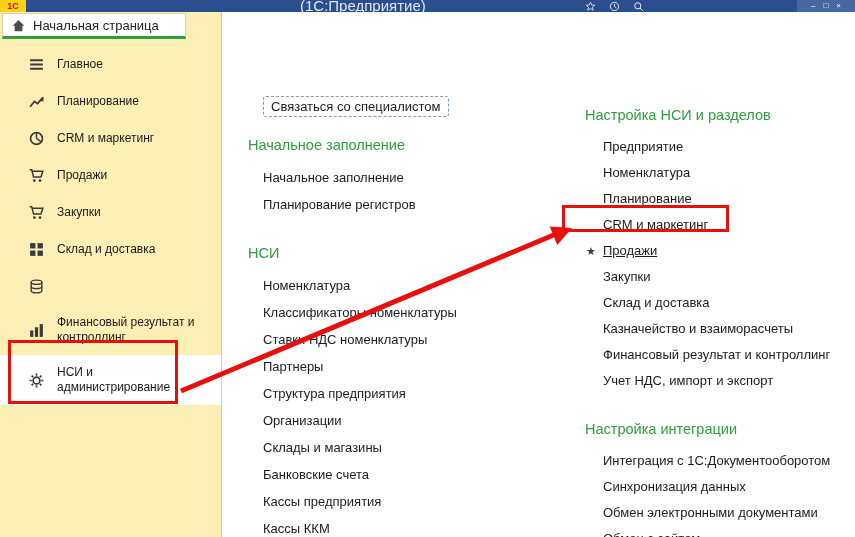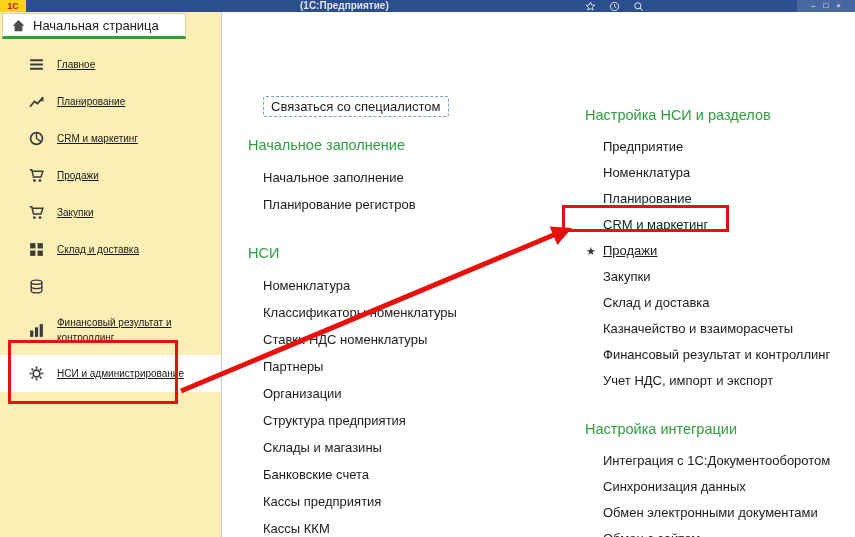--- a/index.html
+++ b/index.html
@@ -5,40 +5,40 @@
   html,body{margin:0;padding:0;}
   body{
     width:855px;height:537px;position:relative;overflow:hidden;
     background:#fff;font-family:"Liberation Sans",sans-serif;
     -webkit-font-smoothing:antialiased;
   }
   
   .topbar{position:absolute;left:0;top:0;width:855px;height:12px;background:var(--topbar-blue,#2b4f8e);z-index:5;}
   .logo{position:absolute;left:0;top:0;width:26px;height:12px;background:#fcd116;color:#d31510;
         font-size:9px;font-weight:bold;line-height:12px;text-align:center;}
-  .title-frag{position:absolute;left:300px;top:0;height:16px;line-height:12px;font-size:10px;color:rgba(255,255,255,.85);white-space:nowrap;font-weight:bold;}
+  .title-frag{position:absolute;left:300px;top:0;height:16px;line-height:12px;font-size:15px;color:rgba(255,255,255,.85);white-space:nowrap;}
   .tb-icons{position:absolute;left:585px;top:0;height:12px;display:flex;gap:13px;align-items:center;}
   .tb-icon{width:11px;height:11px;display:inline-block;}
   .tb-icon svg{width:100%;height:100%;display:block;}
   .topbar-right{position:absolute;right:0;top:0;width:58px;height:12px;background:#46679f;display:flex;gap:8px;align-items:center;justify-content:center;}
   .wb{color:#fff;font-size:8px;line-height:12px;}
   
   .sidebar{position:absolute;left:0;top:12px;width:222px;bottom:0;background:var(--panel-yellow,#fcefb5);border-right:1px solid #c9c9c9;box-sizing:border-box;z-index:1;padding-left:20px;}
   .tab{position:absolute;left:2px;top:1px;width:184px;height:26px;background:#fff;
        border:1px solid #ddd2a2;border-bottom:3px solid var(--accent-green,#3aa63a);
        box-sizing:border-box;display:flex;align-items:center;gap:7px;padding-left:8px;
        font-size:13px;color:#222;white-space:nowrap;}
   .home-ico{width:15px;height:15px;flex:0 0 15px;}
   .home-ico svg{width:100%;height:100%;display:block;}
   .menu{position:absolute;left:0;top:34px;right:0;}
   .sb-item{display:flex;align-items:center;gap:12px;padding:10px 0 10px 28px;cursor:pointer;}
   .sb-item.selected{background:var(--selected-item-bg,#fff);}
   .sb-icon{width:17px;height:17px;flex:0 0 17px;}
   .sb-icon svg{width:100%;height:100%;display:block;}
-  .sb-label{width:152px;font-size:10px;line-height:15px;color:#1a1a1a;text-decoration:underline;}
+  .sb-label{width:152px;font-size:12px;line-height:15px;color:#1a1a1a;}
   
   .main{position:absolute;left:223px;top:12px;right:0;bottom:0;background:#fff;}
   .col{position:absolute;top:88px;}
   .col1{left:25px;width:320px;top:84px;}
   .col2{left:362px;width:280px;top:88px;}
   .contact-link{display:inline-block;margin:0 0 13px 15px;padding:2px 7px;
        border:1px dashed #7d9cc0;border-radius:3px;font-size:13px;color:var(--link-text,#1c1c1c);cursor:pointer;white-space:nowrap;}
   .section-title{font-size:14.5px;line-height:18px;color:var(--accent-green,#2f9e3e);margin:6px 0 10px;}
   .link-list{margin-bottom:26px;}
   .col1 .link{line-height:27px;}
@@ -190,22 +190,22 @@
   <div class="col col1">
     <div class="contact-link">Связаться со специалистом</div>
   <div class="section-title">Начальное заполнение</div><div class="link-list">
         <div class="link"><span>Начальное заполнение</span></div>
         <div class="link"><span>Планирование регистров</span></div>
       </div><div class="section-title">НСИ</div><div class="link-list">
         <div class="link"><span>Номенклатура</span></div>
         <div class="link"><span>Классификаторы номенклатуры</span></div>
         <div class="link"><span>Ставки НДС номенклатуры</span></div>
         <div class="link"><span>Партнеры</span></div>
+        <div class="link"><span>Структура предприятия</span></div>
         <div class="link"><span>Организации</span></div>
-        <div class="link"><span>Структура предприятия</span></div>
         <div class="link"><span>Склады и магазины</span></div>
         <div class="link"><span>Банковские счета</span></div>
         <div class="link"><span>Кассы предприятия</span></div>
         <div class="link"><span>Кассы ККМ</span></div>
       </div></div>
   <div class="col col2">
       <div class="section-title">Настройка НСИ и разделов</div>
       <div class="link-list">
         <div class="link"><span>Предприятие</span></div>
         <div class="link"><span>Номенклатура</span></div>

